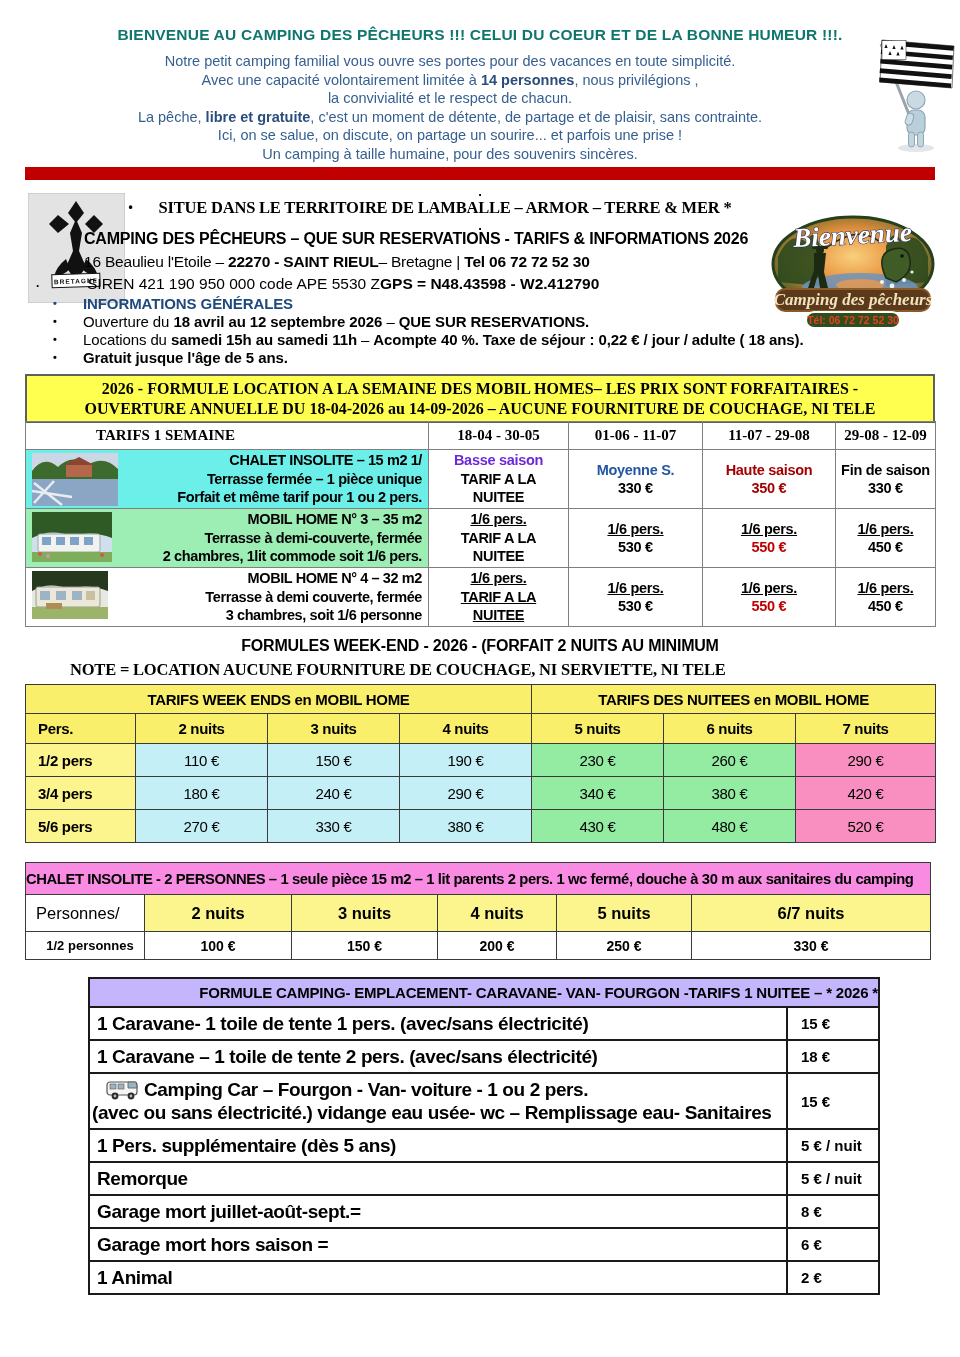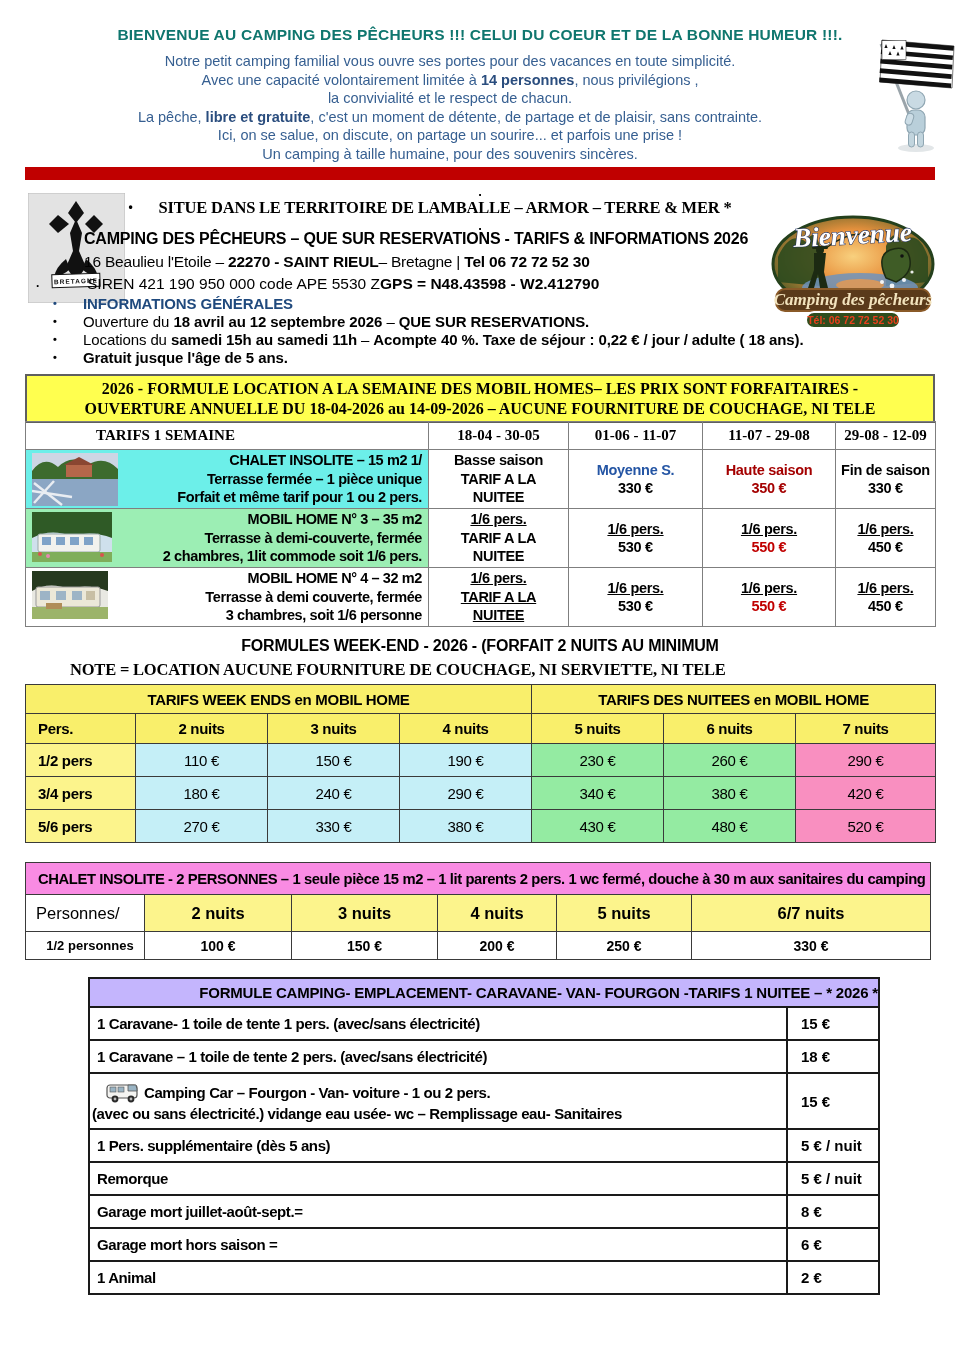--- a/index.html
+++ b/index.html
@@ -41,21 +41,21 @@
   .tbl1 td,.tbl1 th{border:1px solid #7f7f7f;padding:0;vertical-align:middle;}
   .tbl1 th{height:27px;font-family:"Liberation Serif","DejaVu Serif",serif;font-weight:bold;font-size:15px;}
   .tbl1 th.first{text-align:left;padding-left:70px;}
   .tbl1 .desc{position:relative;height:58px;}
   .tbl1 .dtxt{margin-left:98px;text-align:right;padding-right:6px;font-weight:bold;font-size:14.5px;
               line-height:18.5px;letter-spacing:-0.4px;}
   .tbl1 .photo{position:absolute;left:6px;top:3px;}
   .tbl1 .pc{text-align:center;font-weight:bold;font-size:14.5px;line-height:18.5px;letter-spacing:-0.3px;background:#fff;}
   .bg-cyan{background:#6CEFE9;}
   .bg-green{background:#9CEEB4;}
-  .purple{color:#000000;}
+  .purple{color:#6d28d9;}
   .blue{color:#2455A4;}
   .dred{color:#A40000;}
   .red{color:#C00000;}
   .u{text-decoration:underline;}
   
   .wk-h1{top:637px;left:0;width:960px;text-align:center;font-weight:bold;font-size:16px;letter-spacing:-0.2px;}
   .wk-h2{top:660px;left:70px;font-family:"Liberation Serif","DejaVu Serif",serif;font-weight:bold;font-size:16.5px;letter-spacing:-0.2px;}
   
   .tbl2{left:25px;top:684px;width:910px;}
   .tbl2 td,.tbl2 th{border:1px solid #3a3a3a;padding:0;font-size:15px;letter-spacing:-0.3px;}
@@ -63,30 +63,30 @@
   .tbl2 .colh{height:29px;background:#F9EF6B;font-weight:bold;text-align:left;padding-left:12px;}
   .tbl2 .rowlab{height:32px;background:#FCF48C;font-weight:bold;text-align:left;padding-left:12px;}
   .tbl2 .v{height:32px;font-weight:normal;text-align:center;}
   .c-cyan{background:#C5EFF7;}
   .c-green{background:#94EBA2;}
   .c-pink{background:#F98FC0;}
   
   .tbl3{left:25px;top:862px;width:905px;}
   .tbl3 td{border:1px solid #3a3a3a;padding:0;}
   .tbl3 .hdr{height:31px;background:#F98BE3;font-weight:bold;font-size:14.8px;letter-spacing:-0.4px;
-             text-align:left;padding-left:12px;}
+             text-align:left;padding-left:0;}
   .tbl3 .ph{height:36px;font-size:16.5px;text-align:left;padding-left:10px;background:#fff;}
   .tbl3 .nh{height:36px;background:#FCF48C;font-weight:bold;font-size:16.5px;text-align:center;}
   .tbl3 .pl{height:27px;font-weight:bold;font-size:13px;text-align:center;padding-left:10px;}
   .tbl3 .pv{height:27px;font-weight:bold;font-size:14px;text-align:center;}
   
   .tbl4{left:88px;top:977px;width:790px;border:2px solid #1a1a1a;}
   .tbl4 td{border:2px solid #1a1a1a;padding:0;}
   .tbl4 .hdr{height:27px;background:#c4b5fd;font-weight:bold;font-size:15px;text-align:right;letter-spacing:-0.2px;}
-  .tbl4 .lab{height:31px;font-weight:bold;font-size:15px;letter-spacing:-0.4px;text-align:left;padding-left:7px;}
+  .tbl4 .lab{height:31px;font-weight:bold;font-size:19px;letter-spacing:-0.4px;text-align:left;padding-left:7px;}
   .tbl4 .pr{height:31px;font-weight:bold;font-size:15px;text-align:left;padding-left:13px;}
   .tbl4 .van-row{height:56px;}
   .tbl4 .vline1{padding-left:16px;display:flex;align-items:center;gap:4px;}
   .tbl4 .vline2{padding-left:2px;}
   .vicon{display:inline-block;width:34px;height:24px;}
 </style>
 </head>
 <body>
 
 <div id="page">

